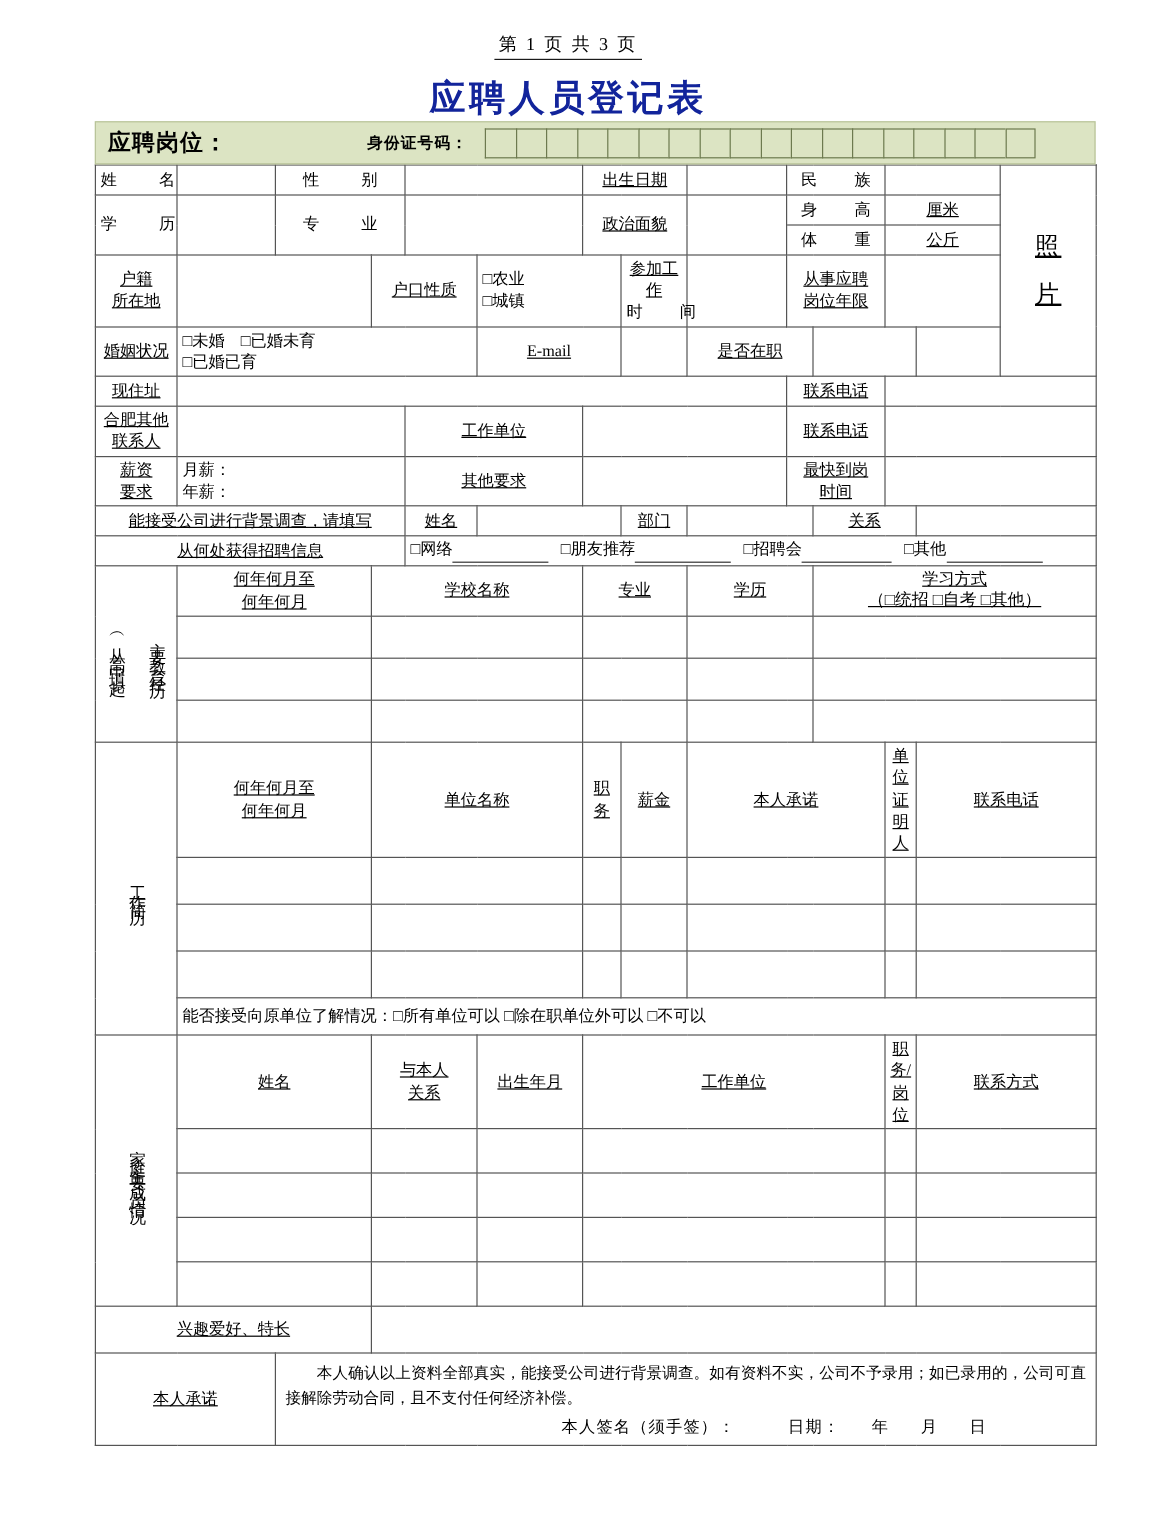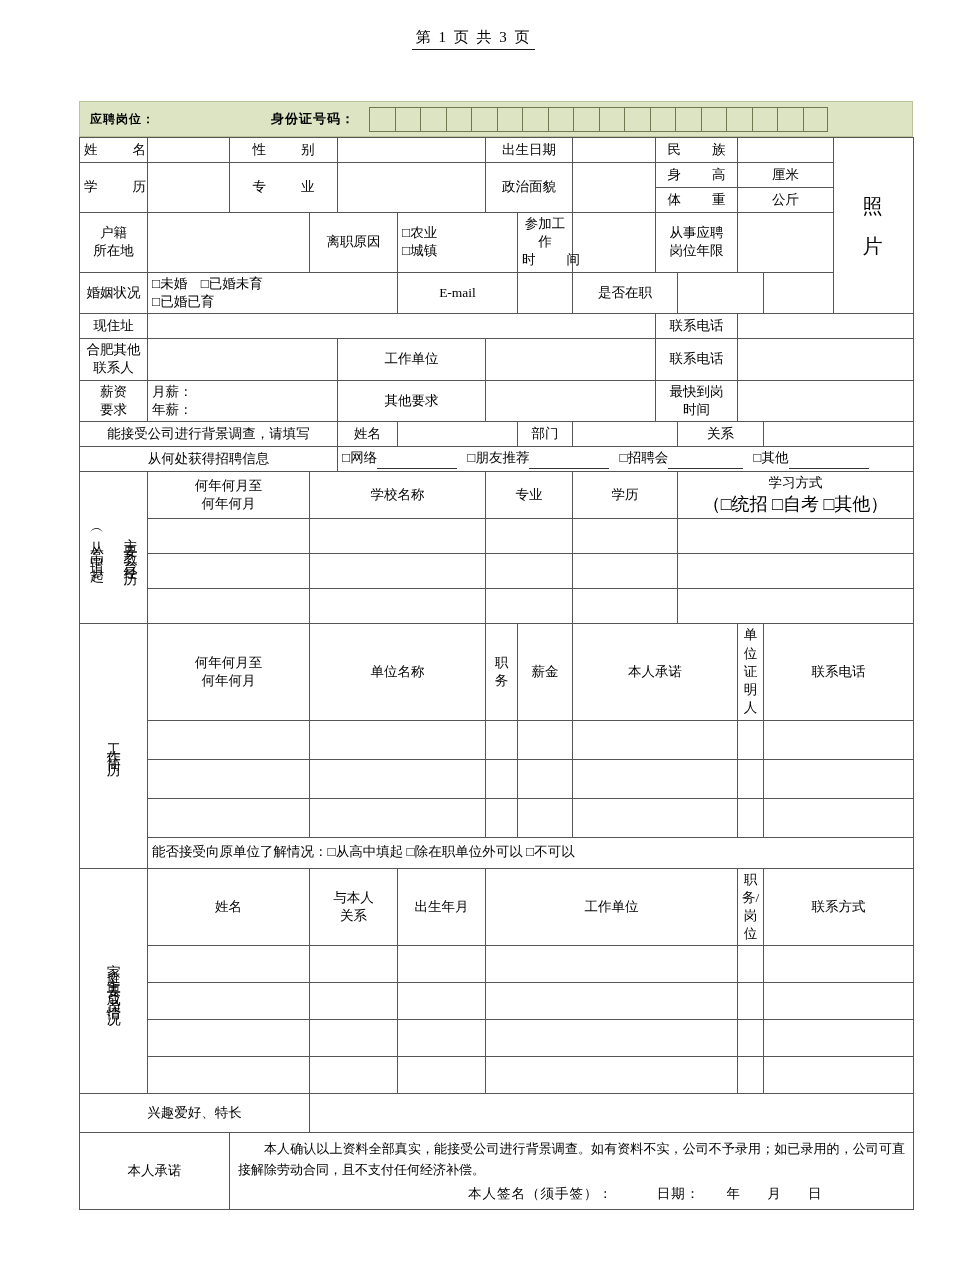--- a/index.html
+++ b/index.html
@@ -57,21 +57,21 @@
     table-layout: fixed;
   }
   table.grid td {
     border: 1px solid #555;
     font-size: 13.5px;
     padding: 2px 4px;
     vertical-align: middle;
     line-height: 1.35;
     height: 20px;
   }
-  .c { text-align: center; }
+  .c { text-align: center; text-decoration: underline; }
   .l { text-align: left; }
   .spread {
     display: inline-block;
     width: 62px;
     text-align: justify;
     text-align-last: justify;
   }
   .spread3 {
     display: inline-block;
     width: 58px;
@@ -84,21 +84,21 @@
     background: #dce4c3;
     border: 1px solid #b9c49a;
     height: 36px;
     width: 834px;
     box-sizing: border-box;
     display: flex;
     align-items: center;
     position: relative;
   }
   .idbar .lbl-pos {
-    font-size: 12px;
+    font-size: 19px;
     font-weight: bold;
     margin-left: 10px;
     letter-spacing: 1px;
   }
   .idbar .lbl-id {
     font-size: 13px;
     font-weight: bold;
     margin-left: 116px;
     letter-spacing: 1px;
   }
@@ -153,31 +153,32 @@
     margin-top: 4px;
     padding-left: 230px;
     letter-spacing: 1px;
   }
   .photo-txt {
     font-size: 20px;
     line-height: 2.0;
     letter-spacing: 2px;
     text-align: center;
   }
-  .small { font-size: 18px; }
+  .small { font-size: 14px; }
 </style>
 </head>
 <body>
 
 <div class="page">
 
   <div class="pageno-wrap">
     <span class="pageno">第 1 页 共 3 页</span>
   </div>
 
+  <div class="doc-title">应聘人员登记表</div>
 
   <div class="form">
 
     <div class="idbar">
       <span class="lbl-pos">应聘岗位：</span>
       <span class="lbl-id">身份证号码：</span>
       <span class="idboxes">
         <span class="cellbox"></span>
         <span class="cellbox"></span>
         <span class="cellbox"></span>
@@ -263,21 +264,21 @@
         </td>
         <td colspan="2" class="c">公斤</td>
       </tr>
 
       <tr>
         <td class="c">
           <div>户籍</div>
           <div>所在地</div>
         </td>
         <td colspan="2"></td>
-        <td colspan="2" class="c">离职原因</td>
+        <td colspan="2" class="c">户口性质</td>
         <td colspan="2" class="l cb">
           <div>□农业</div>
           <div>□城镇</div>
         </td>
         <td class="c">
           <div>参加工作</div>
           <div><span class="spread3">时间</span></div>
         </td>
         <td></td>
         <td class="c" colspan="2">
@@ -438,21 +439,21 @@
       <tr>
         <td colspan="2" style="height:34px"></td>
         <td colspan="3"></td>
         <td></td>
         <td></td>
         <td colspan="3"></td>
         <td></td>
         <td colspan="2"></td>
       </tr>
       <tr>
-        <td colspan="13" class="l cb" style="height:26px">能否接受向原单位了解情况：□从高中填起 □除在职单位外可以 □不可以</td>
+        <td colspan="13" class="l cb" style="height:26px">能否接受向原单位了解情况：□所有单位可以 □除在职单位外可以 □不可以</td>
       </tr>
 
       <tr>
         <td rowspan="5" class="vcell">
           <div class="vwrap">
             <span class="vert">家庭主要成员情况</span>
           </div>
         </td>
         <td colspan="2" class="c">姓名</td>
         <td colspan="2" class="c">

